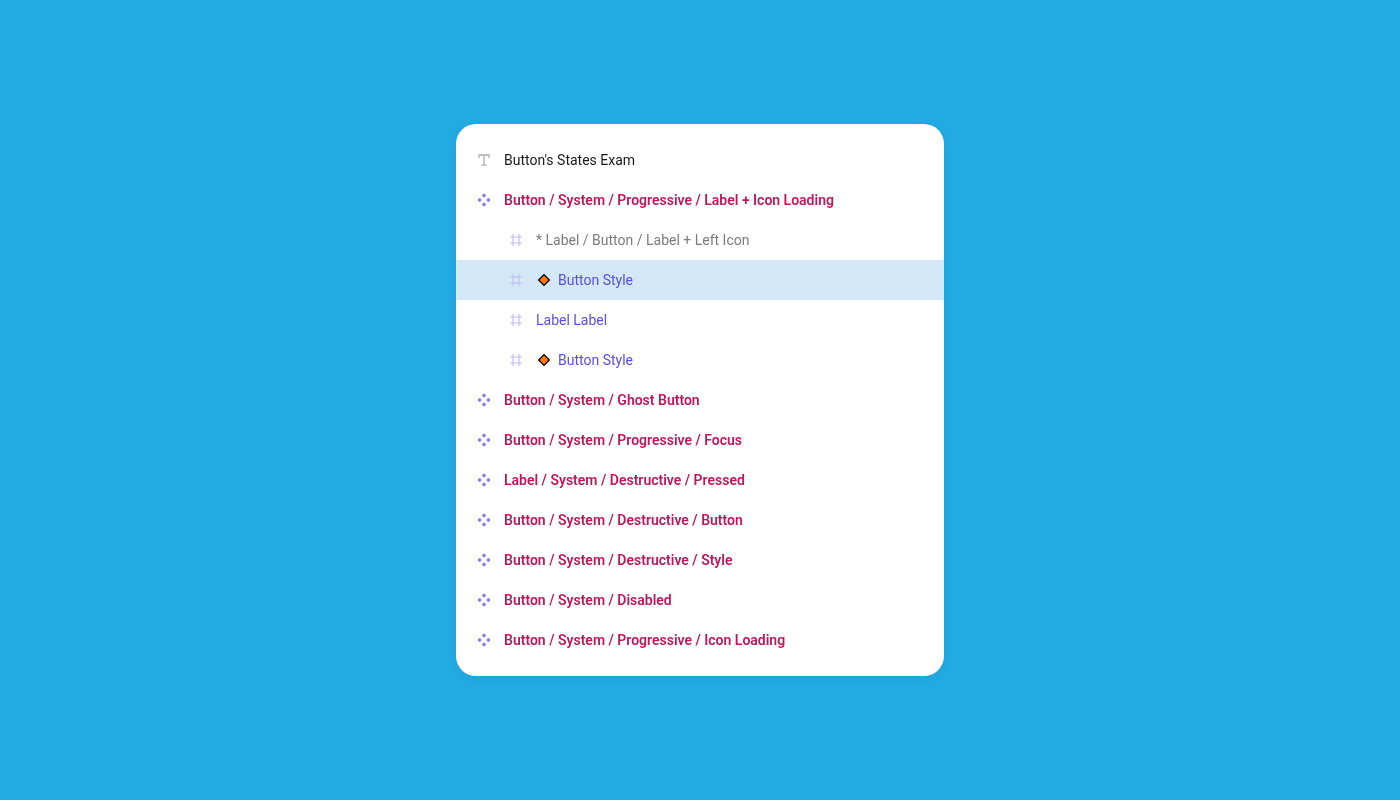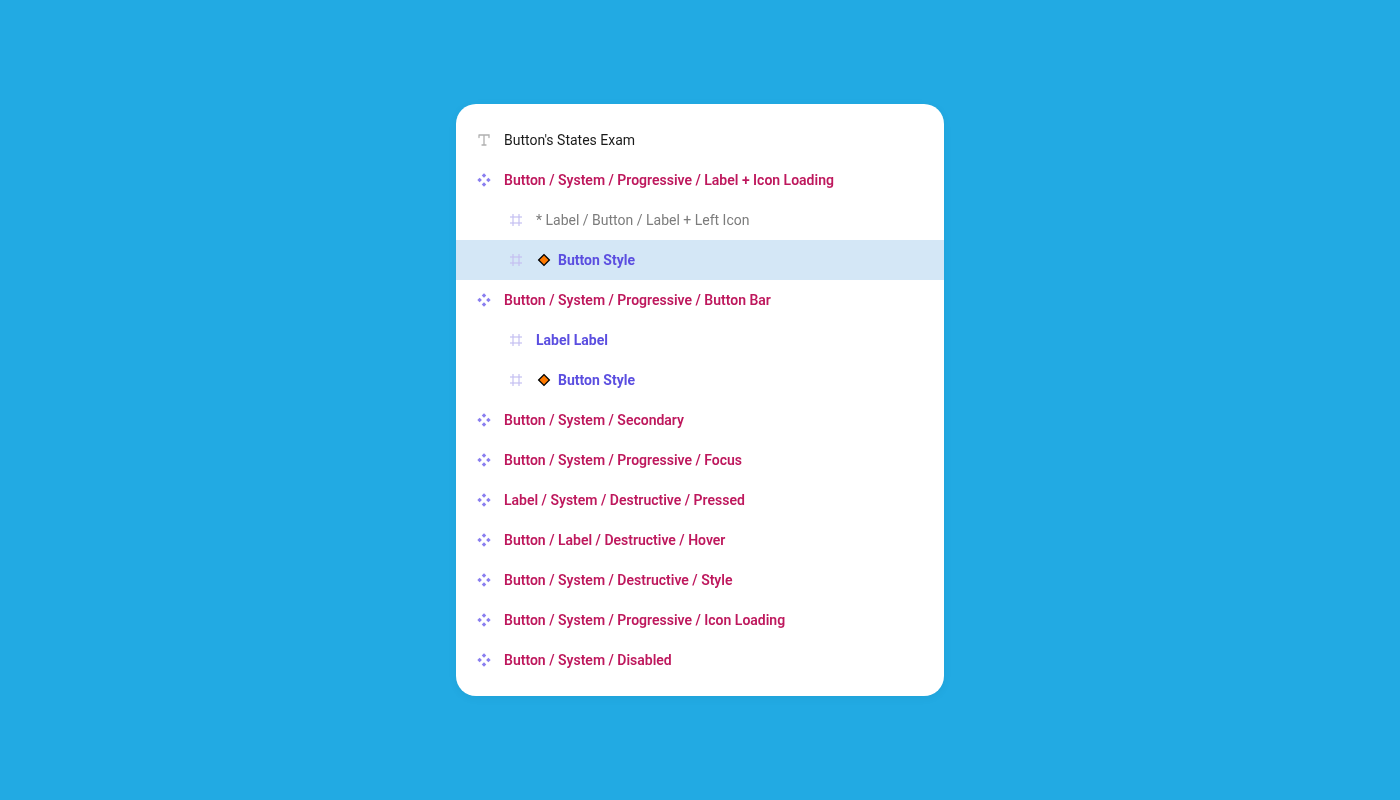--- a/index.html
+++ b/index.html
@@ -58,21 +58,21 @@
     .label-text {
       color: #1a1a1a;
       font-weight: 400;
     }
     .label-component {
       color: #be185d;
       font-weight: 600;
     }
     .label-frame {
       color: #5b4ee0;
-      font-weight: 700;
+      font-weight: 400;
       text-align: center;
     }
     .label-frame-muted {
       color: #7c7c7c;
       font-weight: 400;
     }
     svg { display: block; }
   </style>
 </head>
 <body>
@@ -117,31 +117,20 @@
           <line x1="1" y1="10" x2="13" y2="10" stroke="#c5c0f2" stroke-width="1.2"></line>
         </svg>
       </span>
       <span class="diamond-slot">
         <svg width="14" height="14" viewBox="0 0 14 14">
           <rect x="3.2" y="3.2" width="7.6" height="7.6" transform="rotate(45 7 7)" fill="#ff7a00" stroke="#000000" stroke-width="1.3"></rect>
         </svg>
       </span>
       <span class="label-frame">Button Style</span>
     </div>
-    <div class="row indent-0">
-      <span class="icon-slot">
-        <svg width="14" height="14" viewBox="0 0 14 14">
-          <rect x="5.4" y="1" width="3.2" height="3.2" transform="rotate(45 7 2.6)" fill="#8a7ff0"></rect>
-          <rect x="5.4" y="9.8" width="3.2" height="3.2" transform="rotate(45 7 11.4)" fill="#8a7ff0"></rect>
-          <rect x="1" y="5.4" width="3.2" height="3.2" transform="rotate(45 2.6 7)" fill="#8a7ff0"></rect>
-          <rect x="9.8" y="5.4" width="3.2" height="3.2" transform="rotate(45 11.4 7)" fill="#8a7ff0"></rect>
-        </svg>
-      </span>
-      <span class="label-component">Button / System / Progressive / Button Bar</span>
-    </div>
     <div class="row indent-1">
       <span class="icon-slot">
         <svg width="14" height="14" viewBox="0 0 14 14">
           <line x1="4" y1="1" x2="4" y2="13" stroke="#c5c0f2" stroke-width="1.2"></line>
           <line x1="10" y1="1" x2="10" y2="13" stroke="#c5c0f2" stroke-width="1.2"></line>
           <line x1="1" y1="4" x2="13" y2="4" stroke="#c5c0f2" stroke-width="1.2"></line>
           <line x1="1" y1="10" x2="13" y2="10" stroke="#c5c0f2" stroke-width="1.2"></line>
         </svg>
       </span>
       <span class="label-frame">Label Label</span>
@@ -164,21 +153,21 @@
     </div>
     <div class="row indent-0">
       <span class="icon-slot">
         <svg width="14" height="14" viewBox="0 0 14 14">
           <rect x="5.4" y="1" width="3.2" height="3.2" transform="rotate(45 7 2.6)" fill="#8a7ff0"></rect>
           <rect x="5.4" y="9.8" width="3.2" height="3.2" transform="rotate(45 7 11.4)" fill="#8a7ff0"></rect>
           <rect x="1" y="5.4" width="3.2" height="3.2" transform="rotate(45 2.6 7)" fill="#8a7ff0"></rect>
           <rect x="9.8" y="5.4" width="3.2" height="3.2" transform="rotate(45 11.4 7)" fill="#8a7ff0"></rect>
         </svg>
       </span>
-      <span class="label-component">Button / System / Secondary</span>
+      <span class="label-component">Button / System / Ghost Button</span>
     </div>
     <div class="row indent-0">
       <span class="icon-slot">
         <svg width="14" height="14" viewBox="0 0 14 14">
           <rect x="5.4" y="1" width="3.2" height="3.2" transform="rotate(45 7 2.6)" fill="#8a7ff0"></rect>
           <rect x="5.4" y="9.8" width="3.2" height="3.2" transform="rotate(45 7 11.4)" fill="#8a7ff0"></rect>
           <rect x="1" y="5.4" width="3.2" height="3.2" transform="rotate(45 2.6 7)" fill="#8a7ff0"></rect>
           <rect x="9.8" y="5.4" width="3.2" height="3.2" transform="rotate(45 11.4 7)" fill="#8a7ff0"></rect>
         </svg>
       </span>
@@ -197,21 +186,21 @@
     </div>
     <div class="row indent-0">
       <span class="icon-slot">
         <svg width="14" height="14" viewBox="0 0 14 14">
           <rect x="5.4" y="1" width="3.2" height="3.2" transform="rotate(45 7 2.6)" fill="#8a7ff0"></rect>
           <rect x="5.4" y="9.8" width="3.2" height="3.2" transform="rotate(45 7 11.4)" fill="#8a7ff0"></rect>
           <rect x="1" y="5.4" width="3.2" height="3.2" transform="rotate(45 2.6 7)" fill="#8a7ff0"></rect>
           <rect x="9.8" y="5.4" width="3.2" height="3.2" transform="rotate(45 11.4 7)" fill="#8a7ff0"></rect>
         </svg>
       </span>
-      <span class="label-component">Button / Label / Destructive / Hover</span>
+      <span class="label-component">Button / System / Destructive / Button</span>
     </div>
     <div class="row indent-0">
       <span class="icon-slot">
         <svg width="14" height="14" viewBox="0 0 14 14">
           <rect x="5.4" y="1" width="3.2" height="3.2" transform="rotate(45 7 2.6)" fill="#8a7ff0"></rect>
           <rect x="5.4" y="9.8" width="3.2" height="3.2" transform="rotate(45 7 11.4)" fill="#8a7ff0"></rect>
           <rect x="1" y="5.4" width="3.2" height="3.2" transform="rotate(45 2.6 7)" fill="#8a7ff0"></rect>
           <rect x="9.8" y="5.4" width="3.2" height="3.2" transform="rotate(45 11.4 7)" fill="#8a7ff0"></rect>
         </svg>
       </span>
@@ -219,26 +208,26 @@
     </div>
     <div class="row indent-0">
       <span class="icon-slot">
         <svg width="14" height="14" viewBox="0 0 14 14">
           <rect x="5.4" y="1" width="3.2" height="3.2" transform="rotate(45 7 2.6)" fill="#8a7ff0"></rect>
           <rect x="5.4" y="9.8" width="3.2" height="3.2" transform="rotate(45 7 11.4)" fill="#8a7ff0"></rect>
           <rect x="1" y="5.4" width="3.2" height="3.2" transform="rotate(45 2.6 7)" fill="#8a7ff0"></rect>
           <rect x="9.8" y="5.4" width="3.2" height="3.2" transform="rotate(45 11.4 7)" fill="#8a7ff0"></rect>
         </svg>
       </span>
+      <span class="label-component">Button / System / Disabled</span>
+    </div>
+    <div class="row indent-0">
+      <span class="icon-slot">
+        <svg width="14" height="14" viewBox="0 0 14 14">
+          <rect x="5.4" y="1" width="3.2" height="3.2" transform="rotate(45 7 2.6)" fill="#8a7ff0"></rect>
+          <rect x="5.4" y="9.8" width="3.2" height="3.2" transform="rotate(45 7 11.4)" fill="#8a7ff0"></rect>
+          <rect x="1" y="5.4" width="3.2" height="3.2" transform="rotate(45 2.6 7)" fill="#8a7ff0"></rect>
+          <rect x="9.8" y="5.4" width="3.2" height="3.2" transform="rotate(45 11.4 7)" fill="#8a7ff0"></rect>
+        </svg>
+      </span>
       <span class="label-component">Button / System / Progressive / Icon Loading</span>
-    </div>
-    <div class="row indent-0">
-      <span class="icon-slot">
-        <svg width="14" height="14" viewBox="0 0 14 14">
-          <rect x="5.4" y="1" width="3.2" height="3.2" transform="rotate(45 7 2.6)" fill="#8a7ff0"></rect>
-          <rect x="5.4" y="9.8" width="3.2" height="3.2" transform="rotate(45 7 11.4)" fill="#8a7ff0"></rect>
-          <rect x="1" y="5.4" width="3.2" height="3.2" transform="rotate(45 2.6 7)" fill="#8a7ff0"></rect>
-          <rect x="9.8" y="5.4" width="3.2" height="3.2" transform="rotate(45 11.4 7)" fill="#8a7ff0"></rect>
-        </svg>
-      </span>
-      <span class="label-component">Button / System / Disabled</span>
     </div>
   </div>
 
 </body></html>

